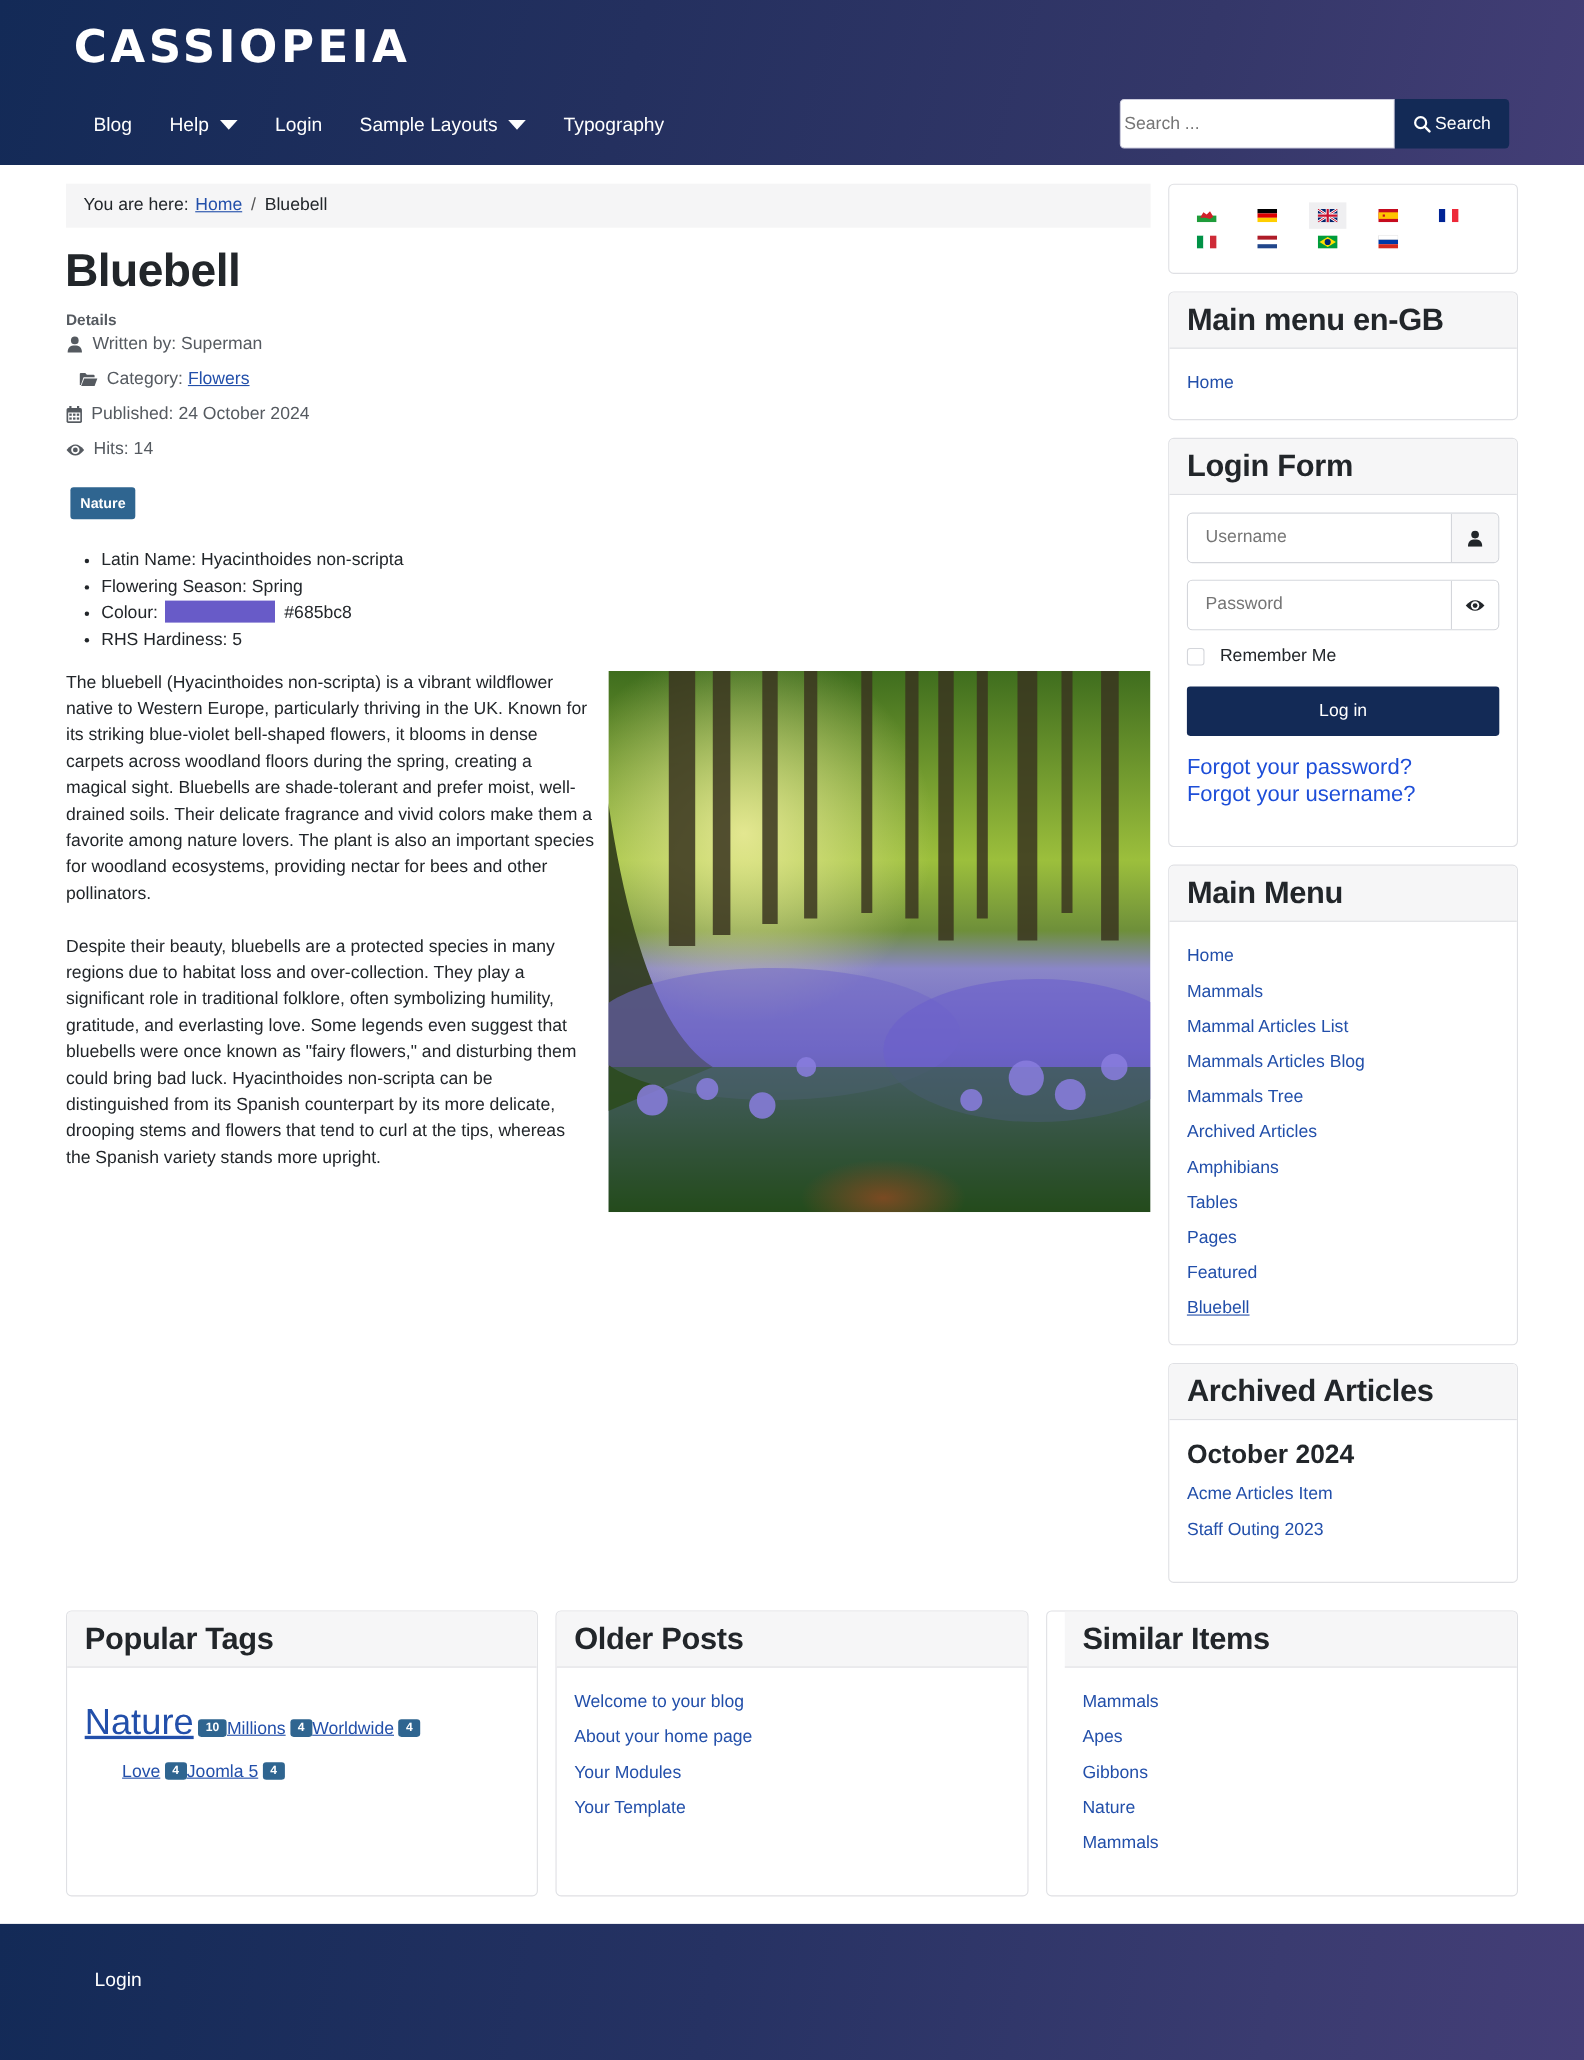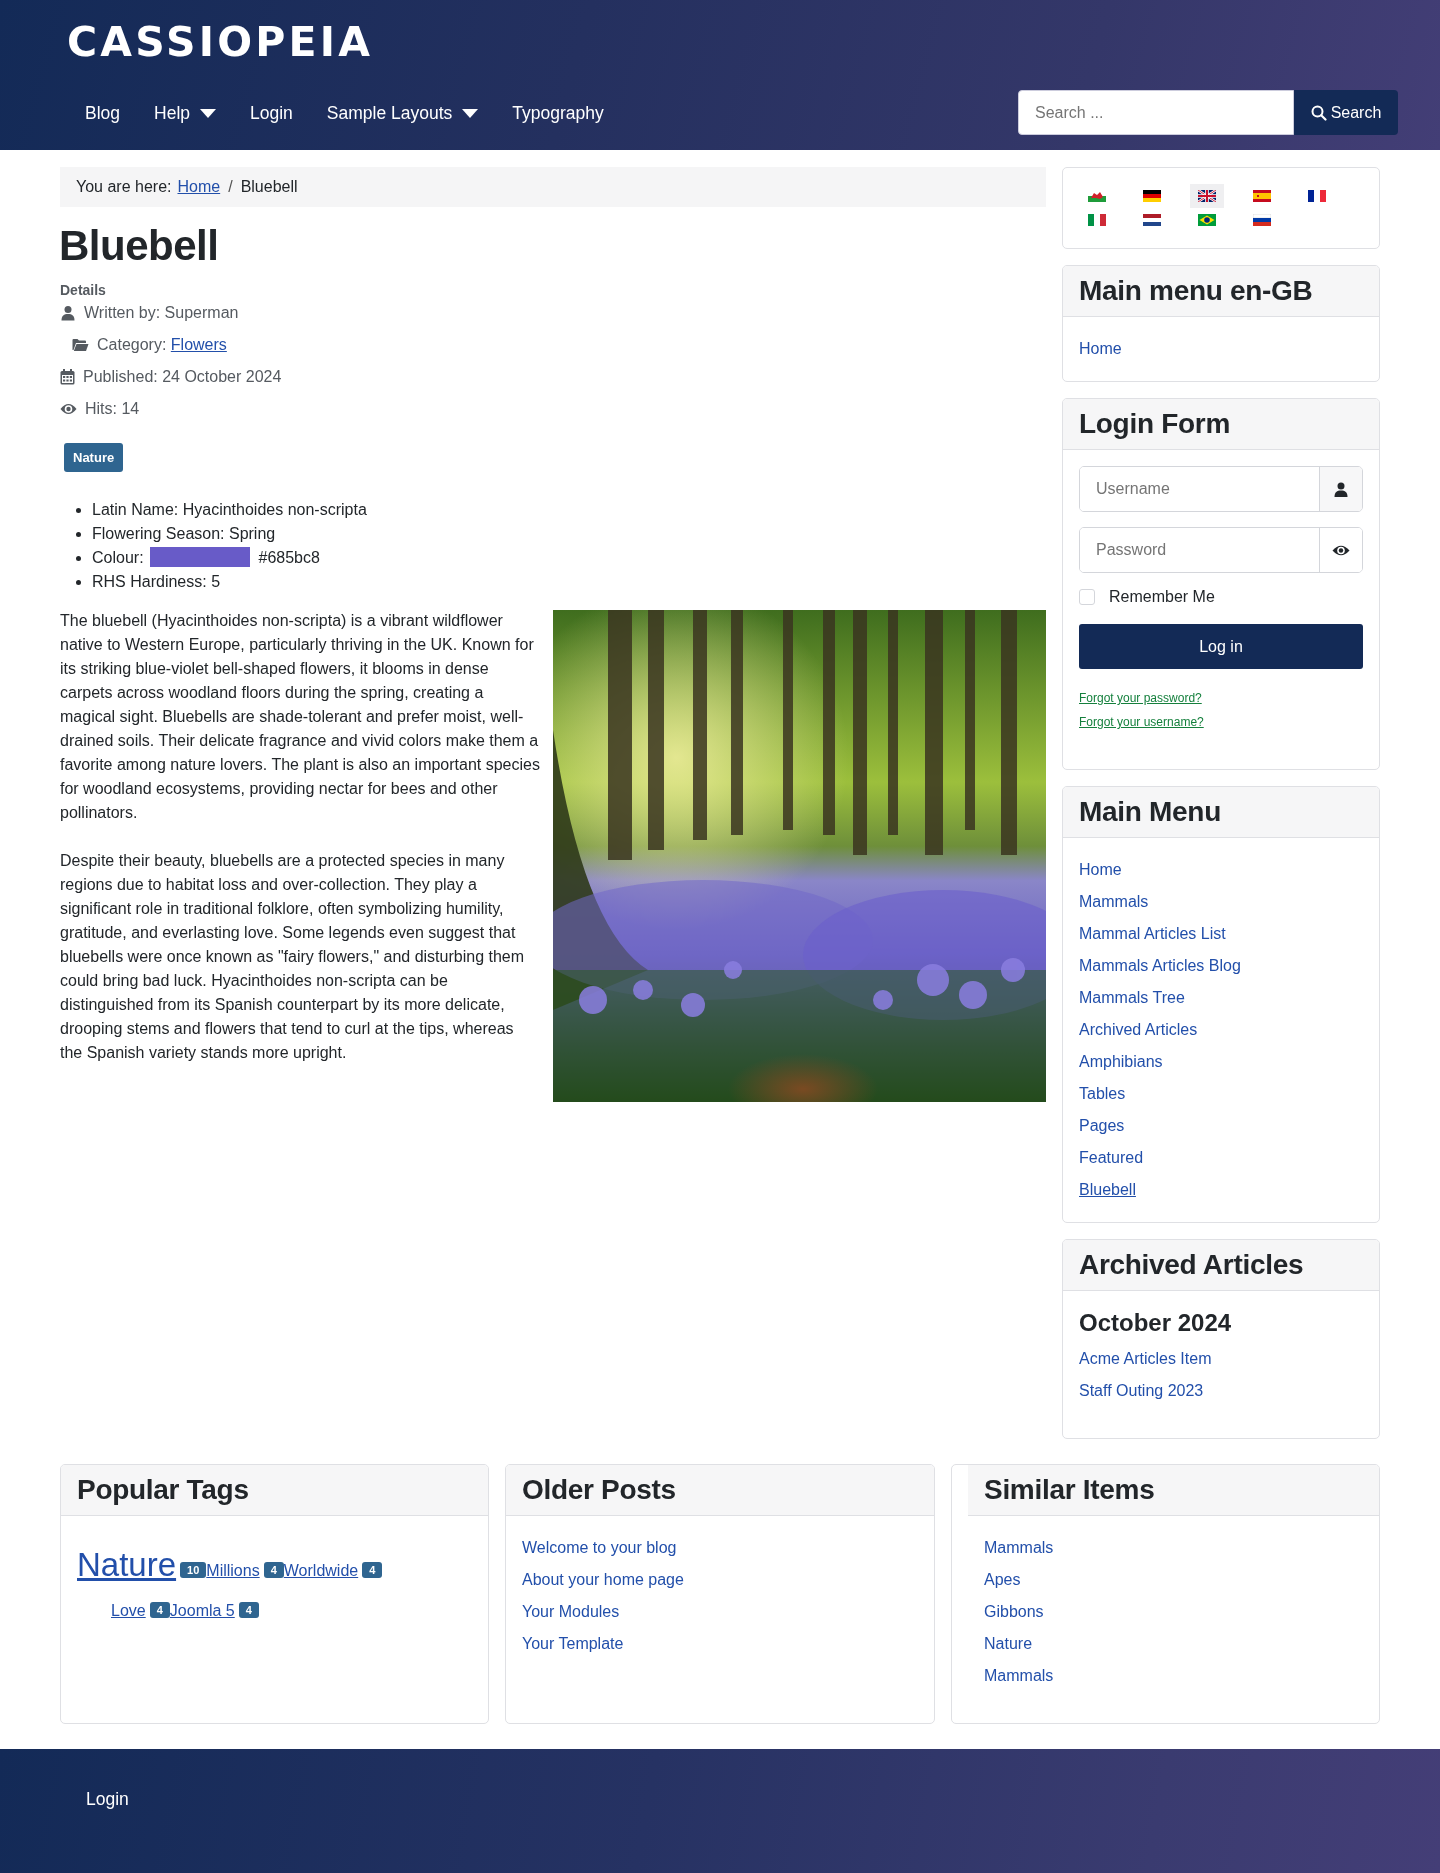--- a/index.html
+++ b/index.html
@@ -10,21 +10,21 @@
 
   
   .header { position: absolute; left: 0; top: 0; width: 1440px; height: 150px;
     background: linear-gradient(105deg, #132a57 0%, #24305f 40%, #343769 75%, #433e76 100%); }
   .logo { position: absolute; left: 67px; top: 18px; color: #fff; font-size: 41px; font-weight: 700; letter-spacing: 3.2px; font-family: "DejaVu Sans", sans-serif; }
   .nav { position: absolute; left: 68px; top: 100px; display: flex; align-items: center; height: 26px; }
   .nav-item { color: #fff; font-size: 17.5px; padding: 0 17px; display: flex; align-items: center; cursor: pointer; }
   .nav-item:first-child { padding-left: 17px; }
   .caret { display: inline-block; width: 0; height: 0; border-left: 8px solid transparent; border-right: 8px solid transparent; border-top: 9px solid #fff; margin-left: 10px; }
   .search { position: absolute; left: 1018px; top: 90px; display: flex; height: 45px; }
-  .search-input { width: 276px; height: 45px; border: 1px solid #ccd; border-radius: 4px 0 0 4px; padding: 0 16px; font-size: 16px; color: #555; font-family: "Liberation Sans", sans-serif; background: #fff; }
+  .search-input { width: 250px; height: 45px; border: 1px solid #ccd; border-radius: 4px 0 0 4px; padding: 0 3px; font-size: 16px; color: #555; font-family: "Liberation Sans", sans-serif; background: #fff; }
   .search-btn { width: 104px; height: 45px; background: #132a56; color: #fff; border-radius: 0 4px 4px 0; display: flex; align-items: center; justify-content: center; font-size: 16px; cursor: pointer; }
   .search-btn svg { margin-right: 4px; }
 
   
   .breadcrumb { position: absolute; left: 60px; top: 167px; width: 986px; height: 40px; background: #f5f5f6; display: flex; align-items: center; padding-left: 16px; font-size: 16px; color: #22262a; }
   .breadcrumb .sep { margin: 0 8px; color: #555; }
   .breadcrumb .lbl { margin-right: 6px; }
 
   
   .title { position: absolute; left: 59px; top: 222px; font-size: 42px; font-weight: 700; color: #22262a; letter-spacing: -0.5px; }
@@ -48,21 +48,21 @@
   .flag-cell { width: 34px; height: 24px; display: flex; align-items: center; justify-content: center; margin-left: 0; }
   .flag-cell.active { background: #efeff1; }
   .flag-wrap { width: 55px; height: 24px; display: flex; align-items: center; }
 
   .input-group { display: flex; height: 46px; border: 1px solid #d4d6db; border-radius: 5px; overflow: hidden; margin-bottom: 15px; }
   .input-group input { flex: 1; border: none; padding: 0 16px; font-size: 16px; color: #666; font-family: "Liberation Sans", sans-serif; outline: none; }
   .input-addon { width: 53px; border-left: 1px solid #d4d6db; display: flex; align-items: center; justify-content: center; background: #f7f7f8; cursor: pointer; }
   .remember { display: flex; align-items: center; font-size: 16px; color: #22262a; margin: 4px 0 18px 0; }
   .checkbox { width: 16px; height: 16px; border: 1px solid #d4d6db; border-radius: 3px; margin-right: 14px; background: #fff; }
   .login-btn { height: 45px; background: #132a56; color: #fff; border-radius: 3px; display: flex; align-items: center; justify-content: center; font-size: 16px; cursor: pointer; margin-bottom: 17px; }
-  .forgot a { display: block; font-size: 12px; line-height: 24px; text-decoration: underline; color: #15803d; }
+  .forgot a { display: block; font-size: 20px; line-height: 24px; color: #1d4ed8; }
 
   .arch-month { font-size: 24px; font-weight: 700; color: #22262a; margin: 2px 0 6px; }
 
   
   .tags { padding: 30px 16px 0 16px; }
   .tag-row { display: flex; align-items: baseline; margin-bottom: 18px; }
   .tag-link { text-decoration: underline; color: #224faa; }
   .tag-count { display: inline-block; background: #2f6590; color: #fff; font-size: 11px; font-weight: 700; border-radius: 3px; padding: 2px 7px; margin: 0 0 0 4px; vertical-align: middle; position: relative; top: -2px; }
 
   

